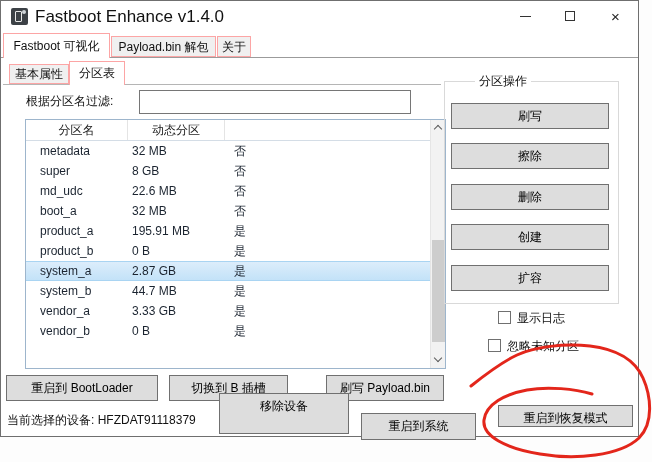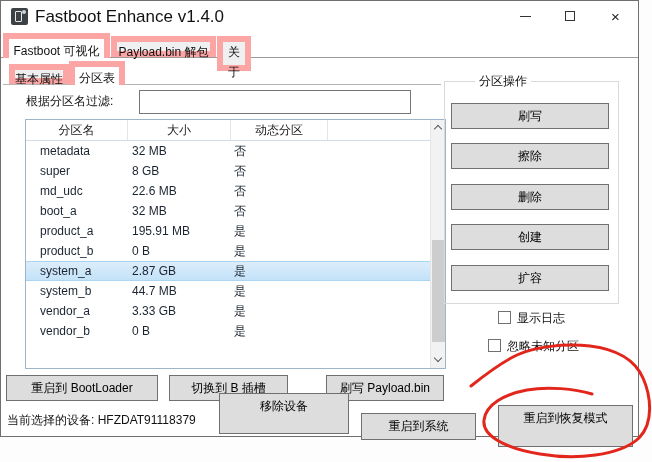--- a/index.html
+++ b/index.html
@@ -24,25 +24,25 @@
   .capbtn { position:absolute; top:0; width:45px; height:31px; text-align:center; }
   #btn-min { right:90px; } #btn-max { right:45px; } #btn-close { right:0; }
   #btn-min .bar { position:absolute; left:17px; top:15px; width:11px; height:1px; background:#333; }
   #btn-max .sq { position:absolute; left:17px; top:10px; width:10px; height:10px; border:1px solid #333; }
   #btn-close .x { font-size:15px; line-height:31px; color:#222; }
 
   
   #main-tabstrip { position:absolute; left:0; top:32px; width:100%; height:25px;
     border-bottom:1px solid #9b9b9b; }
   .tab { position:absolute; font-size:12px; text-align:center; color:#111;
-    border:6px solid #fca5a5; background:#f0f0f0; }
+    border:1px solid #fca5a5; background:#f0f0f0; }
   .tab.active { background:#ffffff; border-bottom:none; z-index:3; }
   #tab-main-0 { left:2px;  top:0; width:107px; height:25px; line-height:24px; }
   #tab-main-1 { left:110px; top:3px; width:105px; height:21px; line-height:20px; }
-  #tab-main-2 { left:216px; top:3px; width:34px;  height:35px; line-height:20px; }
+  #tab-main-2 { left:216px; top:3px; width:34px;  height:21px; line-height:20px; }
 
   
   #sub-tabstrip { position:absolute; left:2px; top:60px; width:438px; height:24px;
     border-bottom:1px solid #b5b5b5; }
   #tab-sub-0 { left:6px;  top:3px; width:60px; height:20px; line-height:19px; }
   #tab-sub-1 { left:66px; top:0; width:56px; height:24px; line-height:23px; }
 
   
   #filter-label { position:absolute; left:25px; top:92px; font-size:12px; color:#111; }
   #filter-input { position:absolute; left:138px; top:89px; width:272px; height:24px;
@@ -94,21 +94,21 @@
 
   
   .actbtn { position:absolute; background:#dddddd; border:1px solid #707070;
     font-size:12px; color:#000; text-align:center; }
   #act-r1-0 { left:5px;  top:374px; width:152px; height:26px; line-height:24px; }
   #act-r1-1 { left:168px; top:374px; width:119px; height:26px; line-height:24px; }
   #act-r1-2 { left:325px; top:374px; width:118px; height:26px; line-height:24px; }
   #status-label { position:absolute; left:6px; top:411px; font-size:12px; color:#111; }
   #act-r2-0 { left:218px; top:392px; width:130px; height:41px; line-height:25px; }
   #act-r2-1 { left:360px; top:412px; width:115px; height:27px; line-height:25px;text-align:center; }
-  #act-r2-2 { left:497px; top:404px; width:135px; height:42px; line-height:25px; }
+  #act-r2-2 { left:497px; top:404px; width:135px; height:22px; line-height:25px; }
 
   
   #annotation { position:absolute; left:0; top:0; width:652px; height:462px;
     pointer-events:none; z-index:10; }
 </style>
 </head>
 <body>
 
 <div id="page">
   <div id="window">
@@ -140,21 +140,20 @@
       <div class="tab" id="tab-sub-0">基本属性</div>
       <div class="tab active" id="tab-sub-1">分区表</div>
     </div>
 
     <div id="filter-label">根据分区名过滤:</div>
     <input id="filter-input" value="" style="">
 
     <div id="ptable">
       <div id="thead">
         <div class="hcell hc0">分区名</div>
-        <div class="hcell hc1">大小</div>
         <div class="hcell hc2">动态分区</div>
         <div class="hcell hc3"></div>
       </div>
       <div id="tbody">
           <div class="trow">
             <div class="tcell c0">metadata</div>
             <div class="tcell c1">32 MB</div>
             <div class="tcell c2">否</div>
           </div>
           <div class="trow">

